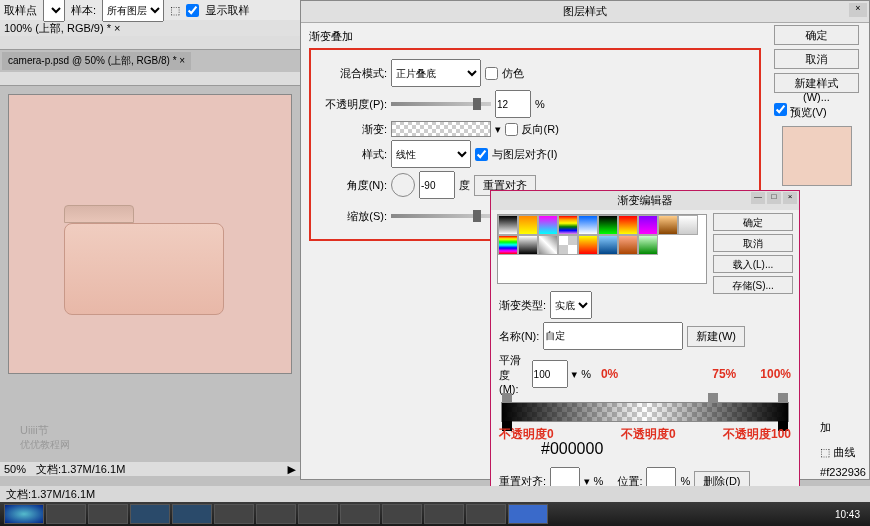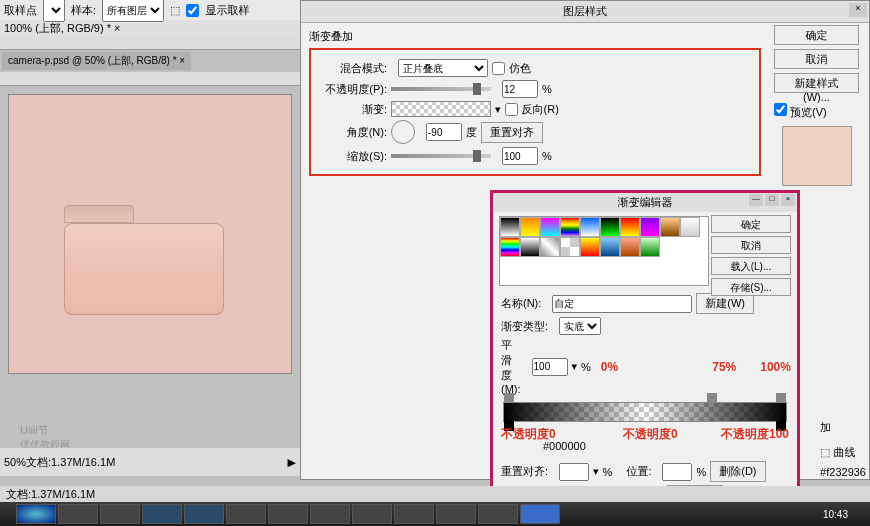--- a/index.html
+++ b/index.html
@@ -12,68 +12,68 @@
 .zoom-bar { background: #e0e0e0; height: 16px; font-size: 10px; padding: 0 4px; display: flex; align-items: center; }
 
 .main { display: flex; height: 440px; }
 .canvas-area { width: 300px; background: #c0c0c0; position: relative; }
 .ruler-h { height: 14px; background: #ddd; border-bottom: 1px solid #999; font-size: 8px; }
 .doc-tab { background: #b0b0b0; padding: 2px 6px; font-size: 10px; display: inline-block; margin: 2px; }
 .canvas { background: #e8c5bc; margin: 8px; height: 280px; position: relative; border: 1px solid #888; }
 .folder-icon { position: absolute; top: 110px; left: 55px; width: 160px; height: 110px; }
 .folder-tab { width: 70px; height: 18px; background: linear-gradient(#d8b5a8,#e8c5b8); border-radius: 4px 4px 0 0; border: 1px solid #c0a090; }
 .folder-body { width: 160px; height: 92px; background: linear-gradient(#f0cdc0,#e8b8a8); border-radius: 8px; border: 1px solid #c89888; }
-.status-bar { position: absolute; bottom: 0; left: 0; right: 0; height: 28px; background: #ddd; display: flex; align-items: center; font-size: 10px; padding: 0 4px; gap: 0; }
+.status-bar { position: absolute; bottom: 0; left: 0; right: 0; height: 14px; background: #ddd; display: flex; align-items: center; font-size: 10px; padding: 0 4px; gap: 10px; }
 .logo { position: absolute; bottom: 24px; left: 20px; color: #999; font-size: 14px; }
 
 .fx-panel { width: 160px; background: #eee; border: 1px solid #999; }
 .fx-header { padding: 4px 6px; }
 .fx-list { list-style: none; }
 .fx-list li { padding: 3px 6px 3px 20px; position: relative; border-bottom: 1px solid #e0e0e0; cursor: pointer; }
 .fx-list li.selected { background: #2478d8; color: #fff; }
 .fx-list input[type=checkbox] { position: absolute; left: 4px; top: 3px; }
 .fx-plus { position: absolute; right: 4px; top: 3px; font-size: 10px; color: #666; }
 .fx-footer { border-top: 1px solid #aaa; padding: 3px 6px; font-size: 10px; color: #666; }
 
 .dialog { position: absolute; top: 0; left: 300px; width: 570px; height: 480px; background: #f0f0f0; border: 1px solid #888; }
 .dialog-title { background: #e0e0e0; text-align: center; padding: 3px; border-bottom: 1px solid #aaa; }
 .dialog-close { position: absolute; right: 2px; top: 2px; width: 18px; height: 14px; background: #ccc; text-align: center; font-size: 9px; }
 
 .gradient-section { padding: 6px 8px; }
 .section-title { font-weight: normal; margin-bottom: 4px; }
 .red-box { border: 2px solid #e03020; padding: 6px; margin-right: 100px; }
 .form-row { display: flex; align-items: center; gap: 4px; margin: 3px 0; font-size: 11px; }
 .form-row label { width: 70px; text-align: right; }
-.form-row select, .form-row input[type=text] { height: 18px; font-size: 10px; margin-left: 7px; }
+.form-row select, .form-row input[type=text] { height: 28px; font-size: 10px; }
 .form-row input[type=text] { width: 36px; }
 .slider { height: 4px; background: linear-gradient(90deg,#888,#ccc); flex: 1; max-width: 100px; position: relative; }
 .slider::after { content:''; position: absolute; right: 10px; top: -4px; width: 8px; height: 12px; background: #666; }
 .btn { background: #eee; border: 1px solid #999; padding: 2px 8px; cursor: pointer; }
 .grad-preview { width: 100px; height: 16px; background: repeating-conic-gradient(#ccc 0 25%,#fff 0 50%) 0/8px 8px; border: 1px solid #888; }
 .angle-dial { width: 24px; height: 24px; border: 1px solid #888; border-radius: 50%; display: inline-block; position: relative; }
 
 .right-btns { position: absolute; right: 10px; top: 24px; width: 85px; }
 .right-btns button { width: 85px; margin-bottom: 4px; height: 20px; }
 .preview-swatch { width: 70px; height: 60px; background: #f0d0c0; border: 1px solid #999; margin: 6px auto; }
 
-.grad-editor { position: absolute; top: 190px; left: 490px; width: 310px; height: 300px; background: #f0f0f0; border: 3px solid #be185d; }
+.grad-editor { position: absolute; top: 190px; left: 490px; width: 310px; height: 300px; background: #f0f0f0; border: 1px solid #be185d; }
 .grad-editor-title { background: #e0e0e0; text-align: center; padding: 2px; position: relative; }
 .grad-editor-title .wc { position: absolute; right: 2px; top: 1px; display: flex; gap: 2px; }
 .grad-editor-title .wc span { width: 14px; height: 12px; background: #ccc; font-size: 8px; text-align: center; }
 .presets { padding: 4px 6px; }
 .preset-box { width: 210px; height: 70px; border: 1px solid #999; display: flex; flex-wrap: wrap; align-content: flex-start; overflow: hidden; background: #fff; }
 .swatch { width: 20px; height: 20px; border: 1px solid #aaa; }
 .editor-btns { position: absolute; right: 6px; top: 22px; width: 80px; }
 .editor-btns button { width: 80px; height: 18px; margin-bottom: 3px; font-size: 10px; }
 
 .grad-bar-area { padding: 4px 10px; position: relative; }
 .grad-bar { height: 20px; background: linear-gradient(90deg, #000 0%, rgba(0,0,0,0) 50%, #000 100%), repeating-conic-gradient(#ccc 0 25%,#fff 0 50%) 0/10px 10px; border: 1px solid #888; position: relative; }
 .stop { position: absolute; width: 10px; height: 10px; background: #888; }
 .red-label { color: #e03020; font-weight: bold; font-size: 12px; position: absolute; }
-.taskbar { position: absolute; bottom: 0; left: 0; right: 0; height: 24px; background: linear-gradient(#3a3a3a,#1a1a1a); display: flex; align-items: center; padding: 0 16px; }
+.taskbar { position: absolute; bottom: 0; left: 0; right: 0; height: 24px; background: linear-gradient(#3a3a3a,#1a1a1a); display: flex; align-items: center; padding: 0 4px; }
 .task-item { width: 40px; height: 20px; background: #444; margin-right: 2px; border: 1px solid #555; }
 .clock { margin-left: auto; color: #fff; font-size: 10px; padding: 0 6px; }
 .bottom-status { position: absolute; bottom: 24px; left: 0; right: 0; height: 16px; background: #d8d8d8; font-size: 10px; padding: 0 6px; display: flex; align-items: center; }
 </style>
 </head>
 <body>
 
 <div class="toolbar">
   <span>取样点</span>
   <select><option></option></select>
@@ -161,20 +161,26 @@
         <div class="slider"></div>
         <input type="text" value="12" style="">
         <span>%</span>
       </div>
       <div class="form-row">
         <label>渐变:</label>
         <div class="grad-preview"></div> ▾
         <input type="checkbox" style=""><span>反向(R)</span>
       </div>
       <div class="form-row">
+        <label>样式:</label>
+        <select style="width:80px"><option>线性</option></select>
+        <input type="checkbox" checked="" style="">
+          <span>与图层对齐(I)</span>
+      </div>
+      <div class="form-row">
         <label>角度(N):</label>
         <span class="angle-dial"></span>
         <input type="text" value="-90" style="">
         <span>度</span>
         <button class="btn">重置对齐</button>
       </div>
       <div class="form-row">
         <label>缩放(S):</label>
         <div class="slider"></div>
         <input type="text" value="100" style="">
@@ -215,48 +221,48 @@
         <div class="swatch" style="background: linear-gradient(rgb(204, 255, 204), rgb(0, 136, 0));"></div>
       </div>
   </div>
   <div class="editor-btns">
     <button class="btn">确定</button>
     <button class="btn">取消</button>
     <button class="btn">载入(L)...</button>
     <button class="btn">存储(S)...</button>
   </div>
   <div class="form-row" style="padding:0 8px">
+    <span>渐变类型:</span>
+    <select><option>实底</option></select>
+  </div>
+  <div class="form-row" style="padding:0 8px">
     <span>名称(N):</span>
     <input type="text" style="width: 140px;" value="自定">
     <button class="btn">新建(W)</button>
-  </div>
-  <div class="form-row" style="padding:0 8px">
-    <span>渐变类型:</span>
-    <select><option>实底</option></select>
   </div>
   <div class="form-row" style="padding:0 8px">
     <span>平滑度(M):</span>
     <input type="text" value="100" style=""> ▾
     <span>%</span>
     <span class="red-label" style="position:static;margin-left:6px">0%</span>
     <span class="red-label" style="position:static;margin-left:90px">75%</span>
     <span class="red-label" style="position:static;margin-left:20px">100%</span>
   </div>
   <div class="grad-bar-area">
     <div class="grad-bar">
       <div class="stop" style="left:0;top:-10px"></div>
       <div class="stop" style="left:72%;top:-10px"></div>
       <div class="stop" style="right:0;top:-10px"></div>
       <div class="stop" style="left:0;bottom:-10px;background:#000"></div>
       <div class="stop" style="right:0;bottom:-10px;background:#000"></div>
     </div>
     <span class="red-label" style="left:8px;top:28px">不透明度0</span>
     <span class="red-label" style="left:130px;top:28px">不透明度0</span>
     <span class="red-label" style="right:8px;top:28px">不透明度100</span>
-    <div style="margin-top:18px;margin-left:40px;font-size:11px">#000000</div>
+    <div style="margin-top:18px;margin-left:40px;font-size:16px">#000000</div>
   </div>
   <div style="padding:2px 8px">
     <div class="form-row">
       <span>重置对齐:</span><input type="text" style="width: 30px;"> ▾ <span>%</span>
       <span style="margin-left:10px">位置:</span><input type="text" style="width: 30px;"> <span>%</span>
       <button class="btn">删除(D)</button>
     </div>
     <div class="form-row">
       <span>颜色:</span><span style="width:30px;height:14px;border:1px solid #999;display:inline-block"></span> ▾
       <span style="margin-left:10px">位置:</span><input type="text" style="width: 30px;"> <span>%</span>

